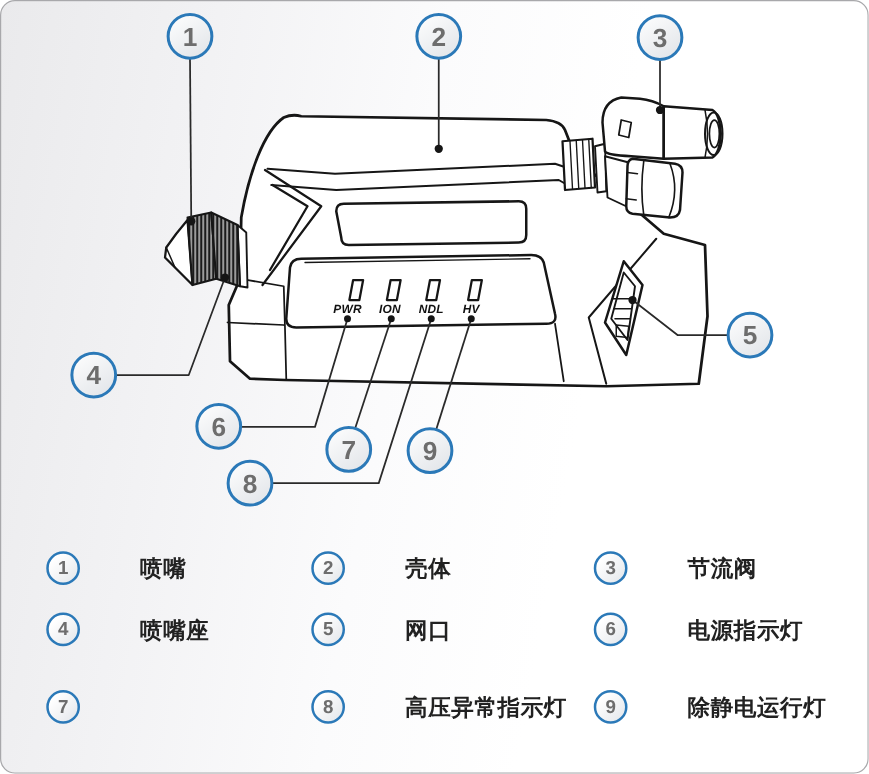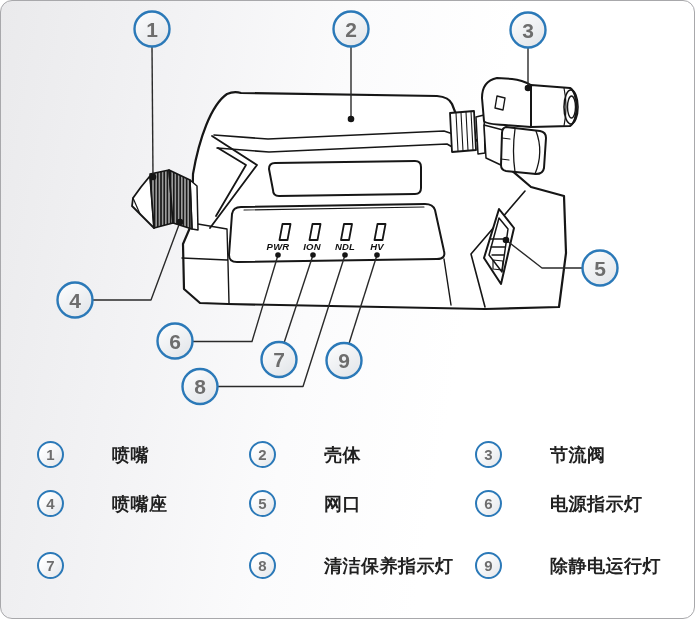--- a/index.html
+++ b/index.html
@@ -217,21 +217,21 @@
     <div class="legend-item" style="left:474px;top:489px;">
       <span class="legend-circle">6</span>
       <span class="legend-label">电源指示灯</span>
     </div>
 
     <div class="legend-item" style="left:36px;top:551px;">
       <span class="legend-circle">7</span>
     </div>
     <div class="legend-item" style="left:248px;top:551px;">
       <span class="legend-circle">8</span>
-      <span class="legend-label">清洁保养指示灯</span>
+      <span class="legend-label">高压异常指示灯</span>
     </div>
     <div class="legend-item" style="left:474px;top:551px;">
       <span class="legend-circle">9</span>
       <span class="legend-label">除静电运行灯</span>
     </div>
 
   </div>
 </div>
 
 </body></html>

